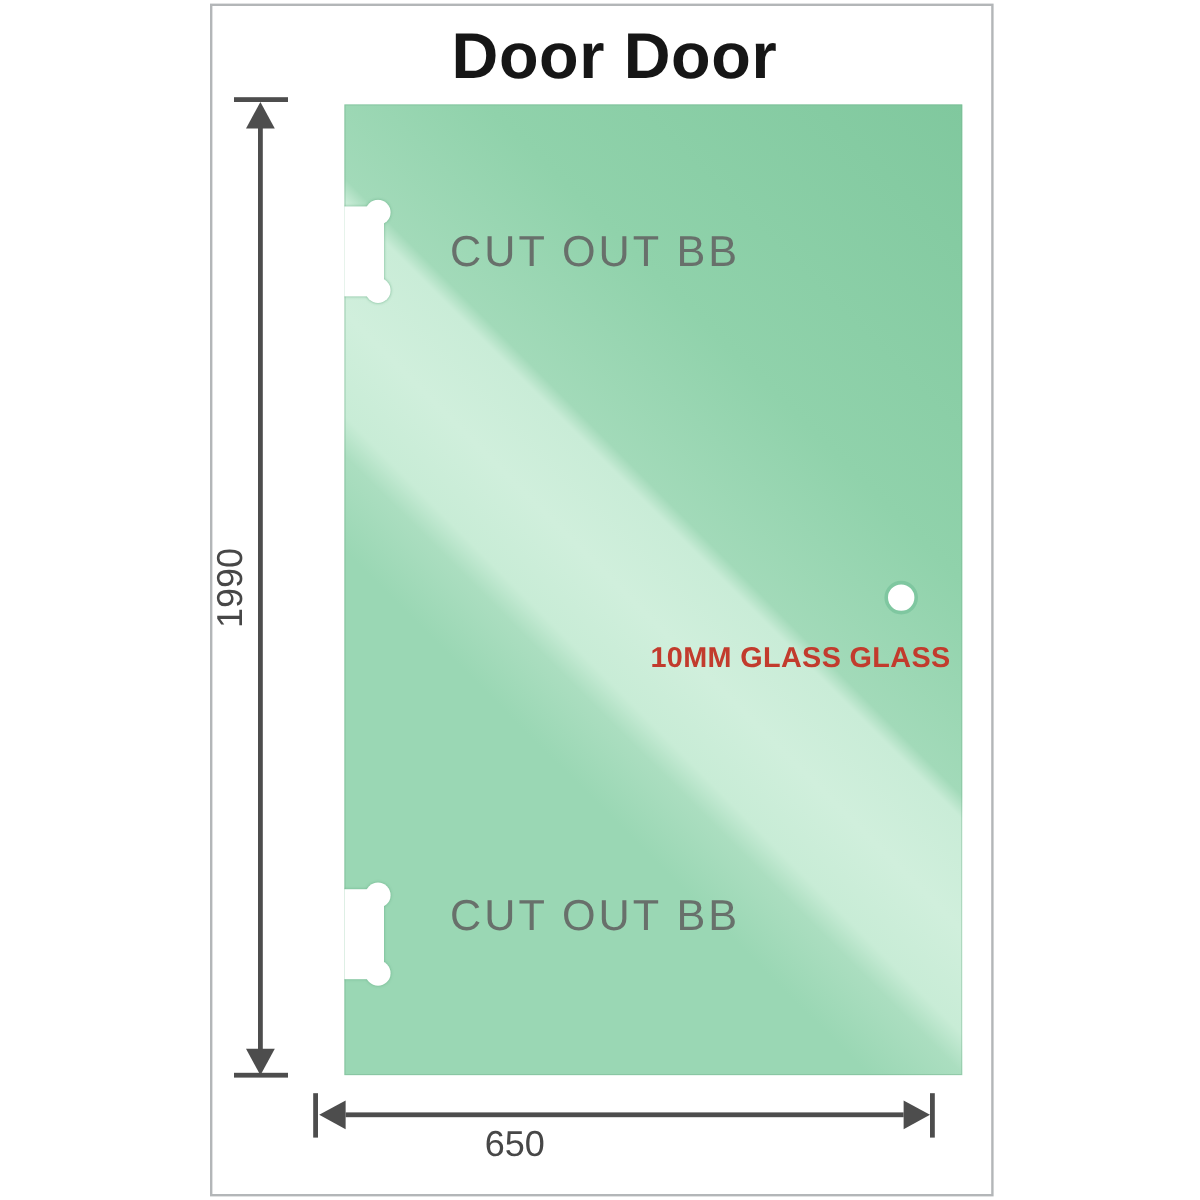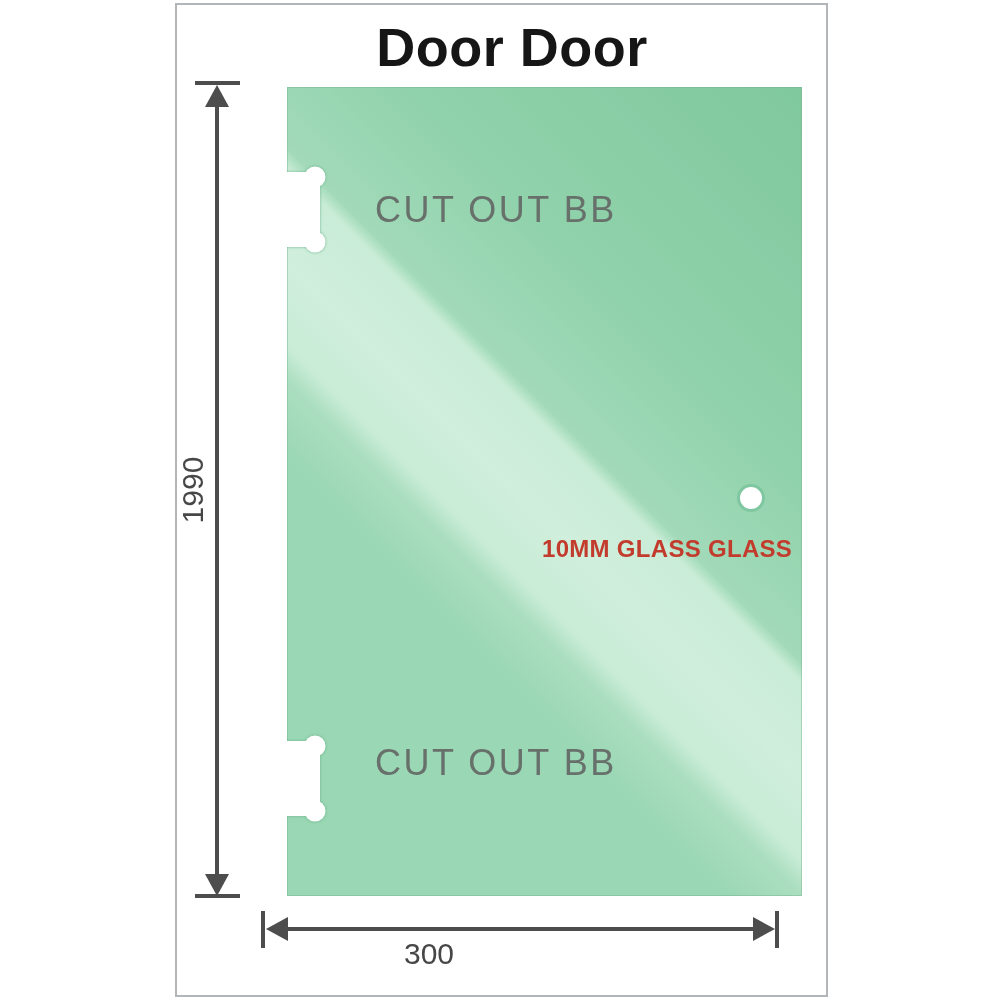--- a/index.html
+++ b/index.html
@@ -128,15 +128,15 @@
   <div class="dim v-line"></div>
   <div class="arrow arrow-down"></div>
   <div class="dim v-tick-bottom"></div>
   <div class="dim-label dim-label-height">1990</div>
 
   <div class="dim h-tick-left"></div>
   <div class="arrow arrow-left"></div>
   <div class="dim h-line"></div>
   <div class="arrow arrow-right"></div>
   <div class="dim h-tick-right"></div>
-  <div class="dim-label dim-label-width">300</div>
+  <div class="dim-label dim-label-width">650</div>
 
 </div>
 
 </body></html>

